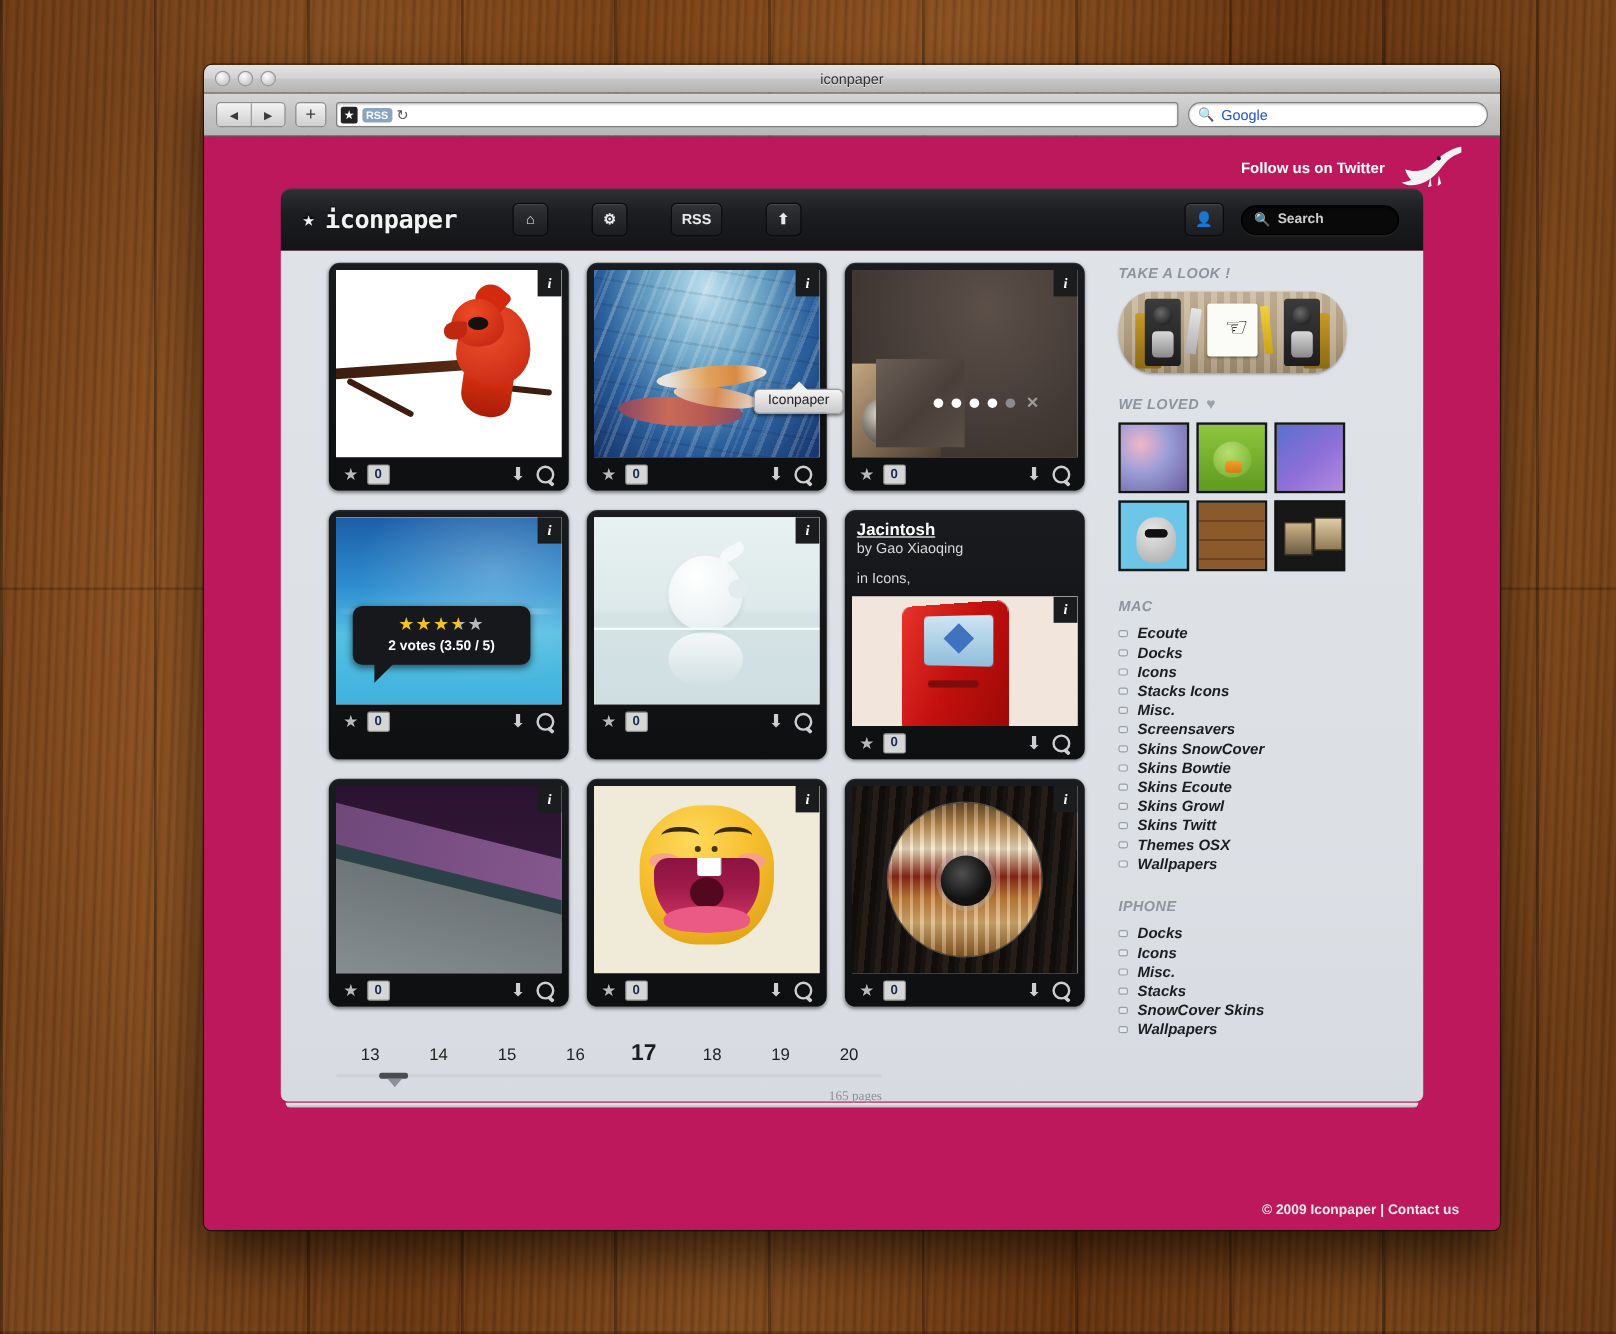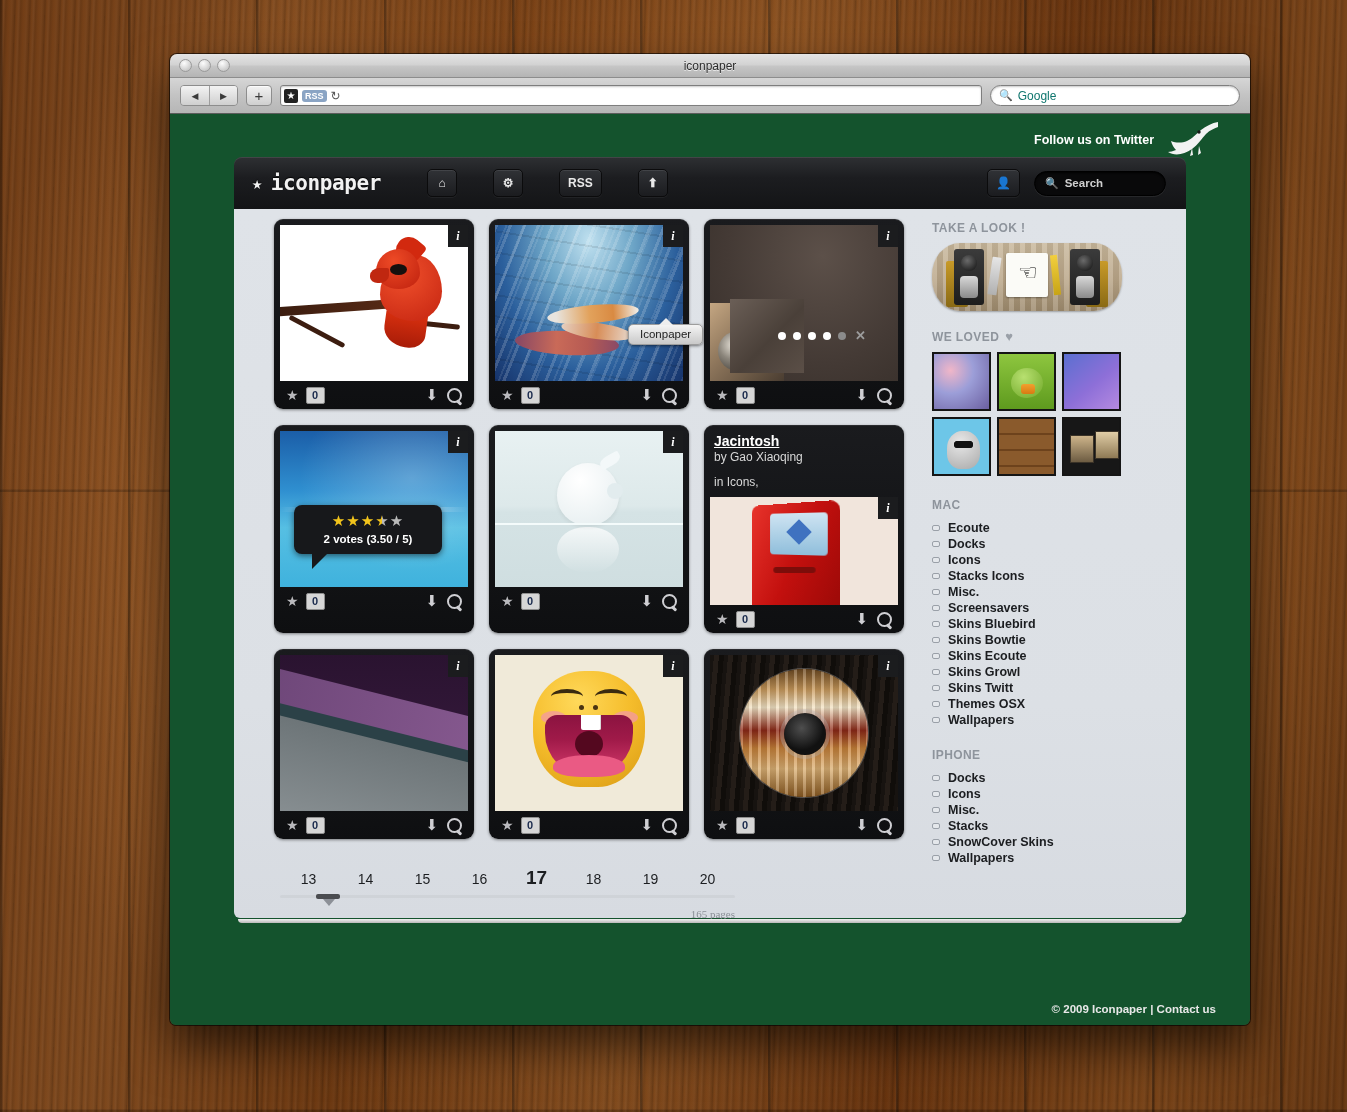--- a/index.html
+++ b/index.html
@@ -97,26 +97,26 @@
     font-size: 9px; font-weight: bold; color: #fff; background: #8aa4c4;
     border-radius: 3px; padding: 1px 3px; margin-right: 4px;
   }
   .reload { font-size: 12px; color: #555; margin-right: 3px; }
   .searchfield {
     width: 250px; height: 21px; background: #fff; border: 1px solid #7e7e7e;
     border-radius: 11px; display: flex; align-items: center; padding: 0 8px;
     box-shadow: inset 0 1px 2px rgba(0,0,0,.22);
   }
   .searchfield .glyph { font-size: 11px; color: #666; margin-right: 5px; }
-  .searchfield .ph { font-size: 12px; color: #0f766e; }
+  .searchfield .ph { font-size: 12px; color: #1d4ed8; }
 
   
   .site {
     height: calc(971px - 24px - 36px);
-    background: #14532d;
+    background: #be185d;
     position: relative;
     overflow: hidden;
   }
   .twitter {
     position: absolute; right: 32px; top: 8px;
     display: flex; align-items: center; gap: 8px;
   }
   .twitter .lbl { color: #fff; font-size: 12.5px; font-weight: bold; }
   .birdwrap { width: 56px; height: 36px; position: relative; }
 
@@ -372,21 +372,21 @@
       linear-gradient(to bottom, #6e4a22 0%, #c99a5c 16%, #f3e4c6 30%, #8e2a18 48%,
                       #c8823a 62%, #dcb175 78%, #8a5a22 100%);
     box-shadow: 0 0 0 1px rgba(255,255,255,.25); }
   .cdisc::before{content:"";position:absolute;inset:0;
     background: repeating-linear-gradient(90deg, rgba(255,255,255,.22) 0 3px, rgba(0,0,0,.12) 3px 9px);}
   .cdhole { position: absolute; left: 74px; top: 58px; width: 42px; height: 42px;
     border-radius: 50%; background: radial-gradient(circle at 42% 36%, #4e4e4e 0%, #111 60%);
     box-shadow: 0 0 0 4px rgba(180,180,180,.35); }
 
   
-  .sidebar { width: 220px; padding: 12px 0 0 8px; }
+  .sidebar { width: 220px; padding: 12px 0 0 8px; font-style: italic; }
   .sechead { font-size: 12px; font-weight: bold; color: #8e949c; letter-spacing: .4px;
     margin-bottom: 8px; display: flex; align-items: center; gap: 6px; }
   .sechead .heart { color: #9aa0a8; font-size: 13px; }
   .banner {
     width: 190px; height: 68px; border-radius: 28px/32px; overflow: hidden;
     background: linear-gradient(to bottom, #c8b79b 0%, #b9a587 55%, #9d8a6d 100%);
     position: relative; box-shadow: 0 1px 2px rgba(0,0,0,.3); margin-bottom: 18px;
   }
   .bnr-stripes { position:absolute; inset:0;
     background: repeating-linear-gradient(90deg, rgba(255,255,255,.16) 0 5px, rgba(0,0,0,.06) 5px 11px); }
@@ -805,21 +805,21 @@
           <li>
               <span class="bullet"></span>
               <span class="lbl">Misc.</span>
             </li>
           <li>
               <span class="bullet"></span>
               <span class="lbl">Screensavers</span>
             </li>
           <li>
               <span class="bullet"></span>
-              <span class="lbl">Skins Bluebird</span>
+              <span class="lbl">Skins SnowCover</span>
             </li>
           <li>
               <span class="bullet"></span>
               <span class="lbl">Skins Bowtie</span>
             </li>
           <li>
               <span class="bullet"></span>
               <span class="lbl">Skins Ecoute</span>
             </li>
           <li>

